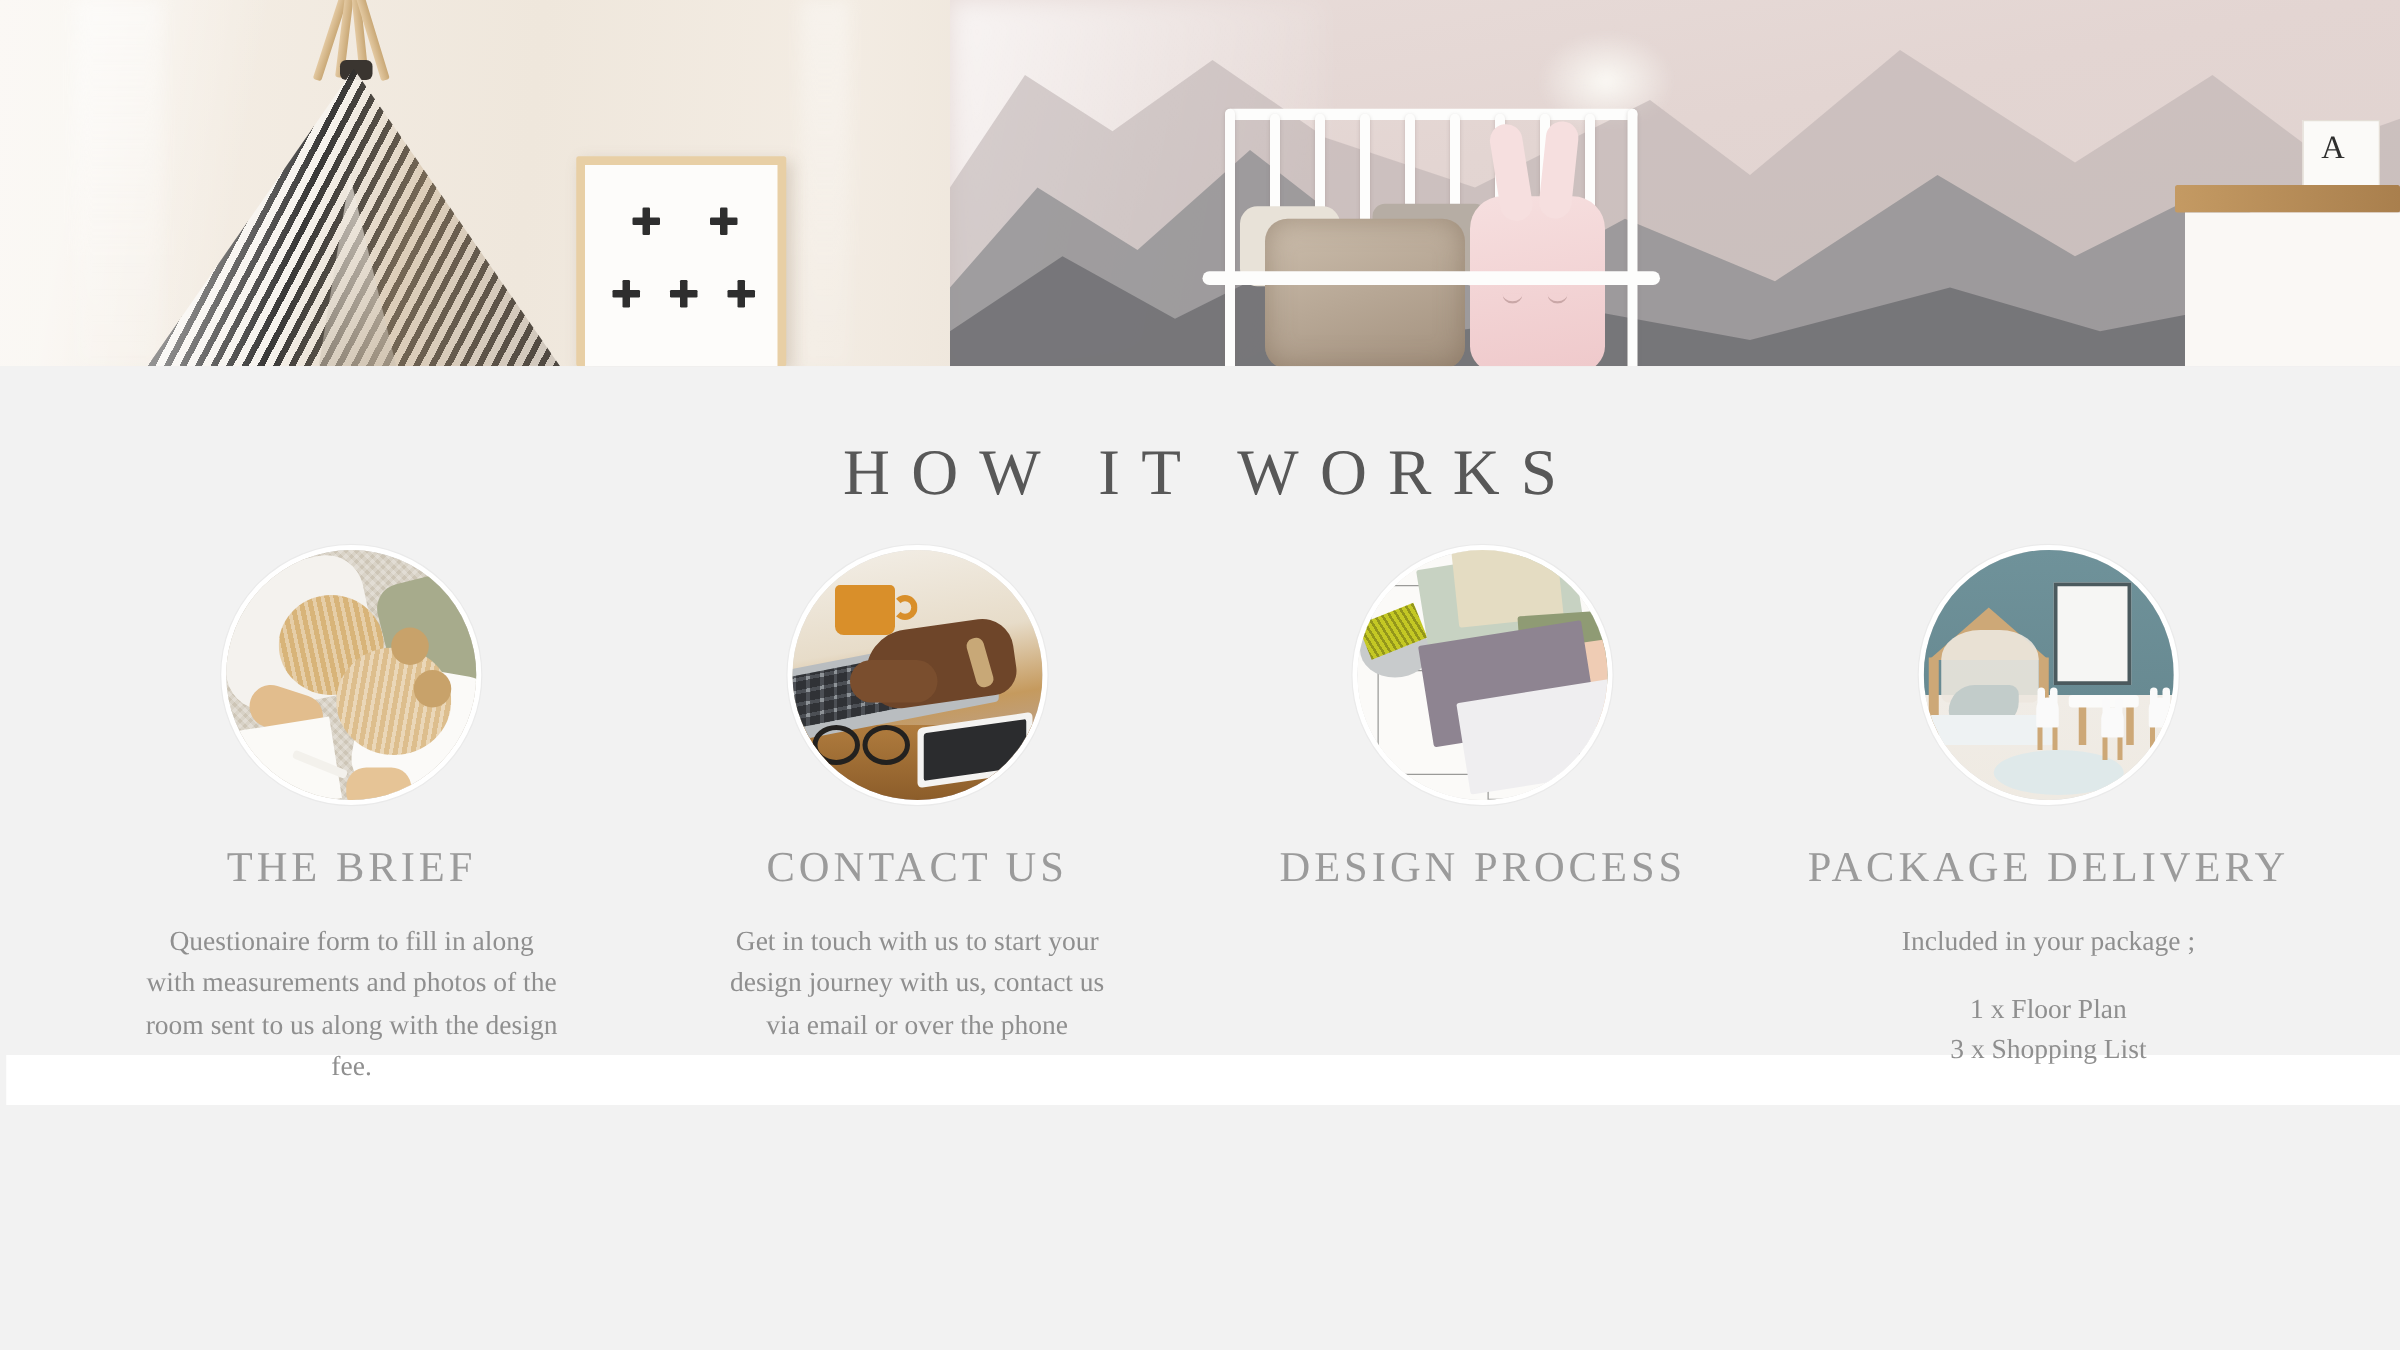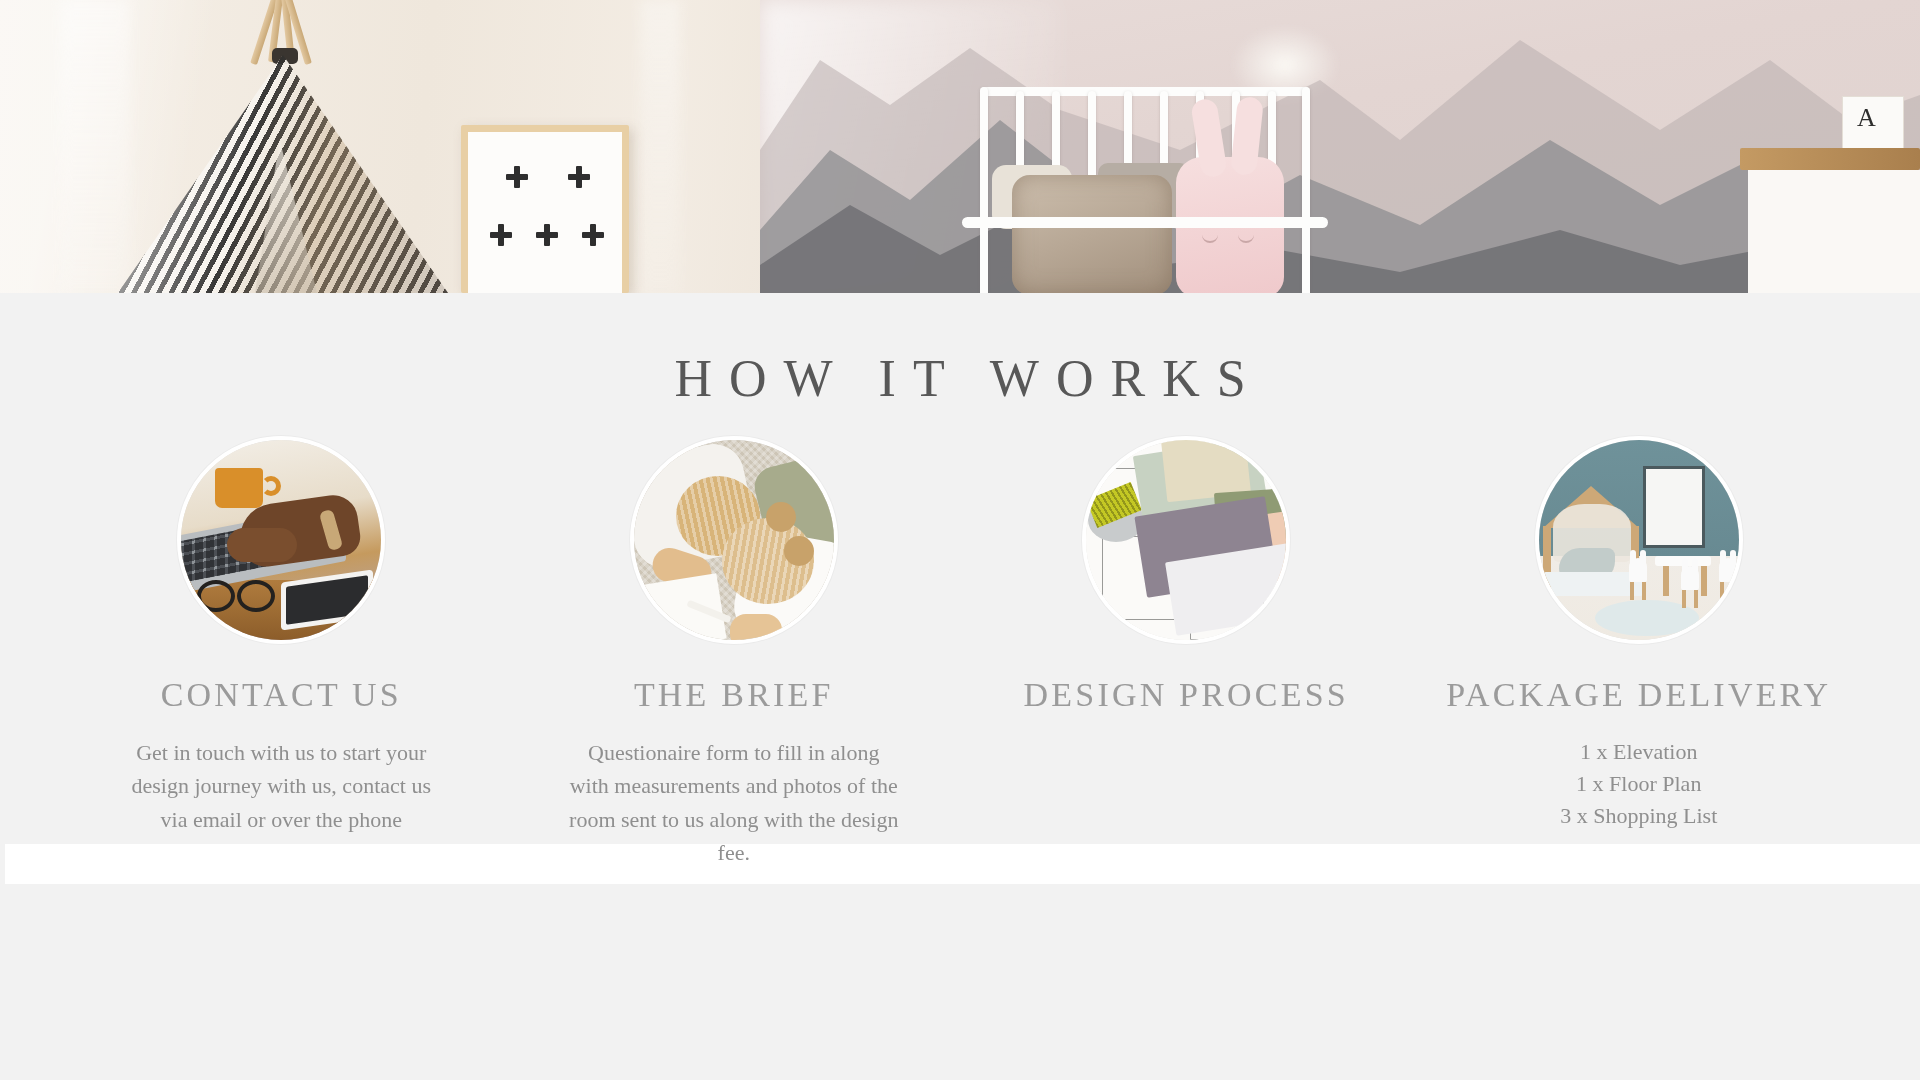--- a/index.html
+++ b/index.html
@@ -357,59 +357,59 @@
 <div class="section">
 
   <div class="band"></div>
 
   <h1 class="section-title">HOW IT WORKS</h1>
 
   <div class="cols">
 
     <div class="col">
       <div class="circle">
-        <div class="scene s1">
-          <div class="desk"></div>
-          <div class="mug"></div>
-          <div class="mug-h"></div>
-          <div class="laptop">
-            <div class="keys"></div>
-          </div>
-          <div class="hand"></div>
-          <div class="fingers"></div>
-          <div class="band1"></div>
-          <div class="glasses"></div>
-          <div class="tablet">
-            <div class="tablet-scr"></div>
-          </div>
-        </div>
-      </div>
-      <div class="col-title">CONTACT US</div>
-      <p class="col-body">Get in touch with us to start your design journey with us, contact us via email or over the phone</p>
-    </div>
-
-    <div class="col">
-      <div class="circle">
         <div class="scene s2">
           <div class="pants"></div>
           <div class="shirt1"></div>
           <div class="head1"></div>
           <div class="arm1"></div>
           <div class="shirt2"></div>
           <div class="head2">
             <div class="bun" style="left:44px; top:-16px;"></div>
             <div class="bun" style="left:62px; top:18px;"></div>
           </div>
           <div class="leg"></div>
           <div class="paper"></div>
           <div class="pencil"></div>
         </div>
       </div>
       <div class="col-title">THE BRIEF</div>
       <p class="col-body">Questionaire form to fill in along with measurements and photos of the room sent to us along with the design fee.</p>
+    </div>
+
+    <div class="col">
+      <div class="circle">
+        <div class="scene s1">
+          <div class="desk"></div>
+          <div class="mug"></div>
+          <div class="mug-h"></div>
+          <div class="laptop">
+            <div class="keys"></div>
+          </div>
+          <div class="hand"></div>
+          <div class="fingers"></div>
+          <div class="band1"></div>
+          <div class="glasses"></div>
+          <div class="tablet">
+            <div class="tablet-scr"></div>
+          </div>
+        </div>
+      </div>
+      <div class="col-title">CONTACT US</div>
+      <p class="col-body">Get in touch with us to start your design journey with us, contact us via email or over the phone</p>
     </div>
 
     <div class="col">
       <div class="circle">
         <div class="scene s3">
           <div class="plan"></div>
           <div class="pline pl1"></div>
           <div class="pline pl2"></div>
           <div class="pline pl3"></div>
           <div class="porch">PORCH</div>
@@ -459,21 +459,21 @@
           <div class="chair" style="left:178px; top:118px;">
             <div class="chair-ear" style="left:3px;"></div>
             <div class="chair-ear" style="left:13px;"></div>
             <div class="chair-b"></div>
             <div class="chair-l" style="left:3px;"></div>
             <div class="chair-l" style="left:15px;"></div>
           </div>
         </div>
       </div>
       <div class="col-title">PACKAGE DELIVERY</div>
+      <p class="col-body" style="margin-bottom:0;">Included in your package ;</p>
       <ul class="col-list">
-          <li>1 x Elevation</li>
           <li>1 x Floor Plan</li>
           <li>3 x Shopping List</li>
         </ul>
     </div>
 
   </div>
 </div>
 
 </body></html>

